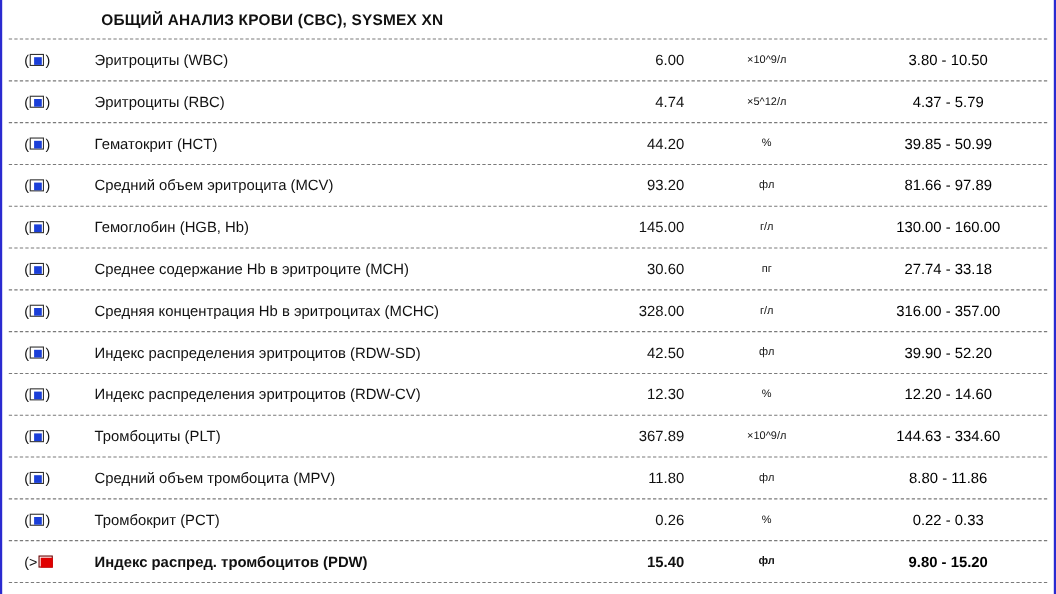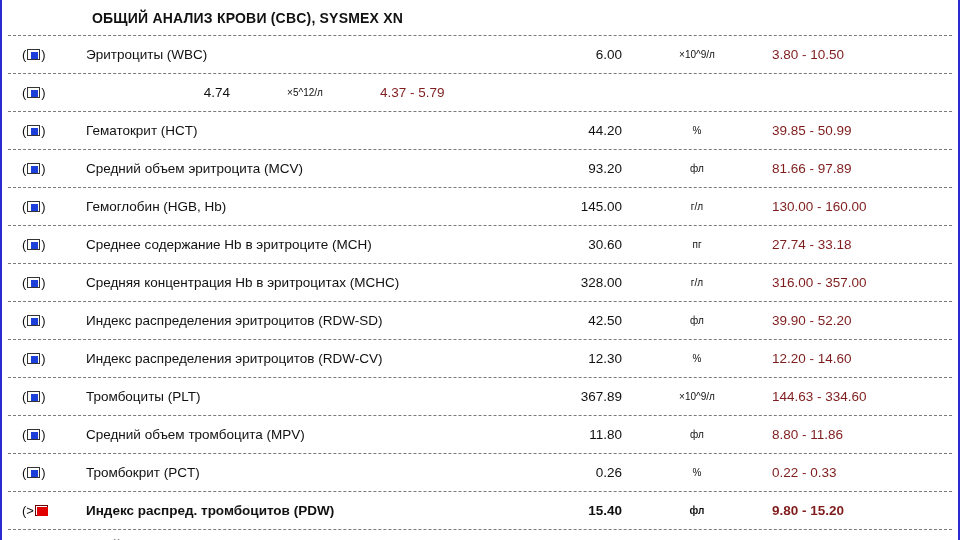--- a/index.html
+++ b/index.html
@@ -69,22 +69,23 @@
   }
   .cell-unit {
     flex: 0 0 150px;
     width: 150px;
     text-align: center;
     font-size: 10px;
     color: #111;
   }
   .cell-ref {
     flex: 1 1 auto;
+    text-align: center;
     font-size: 13.5px;
-    color: #7f1d1d;
+    color: #000000;
   }
 
   .section-title {
     font-size: 14px;
     font-weight: bold;
     color: #111;
     padding-left: 84px;
     letter-spacing: 0.2px;
     white-space: nowrap;
   }
@@ -160,20 +161,21 @@
     </div>
 
     <div class="row">
       <div class="cell-flag">
         <span class="glyph">
           <span class="paren">(</span>
             <span class="mini-box"></span>
             <span class="paren">)</span>
         </span>
       </div>
+      <div class="cell-name">Эритроциты (RBC)</div>
       <div class="cell-value">4.74</div>
       <div class="cell-unit">×5^12/л</div>
       <div class="cell-ref">4.37 - 5.79</div>
     </div>
 
     <div class="row">
       <div class="cell-flag">
         <span class="glyph">
           <span class="paren">(</span>
             <span class="mini-box"></span>

